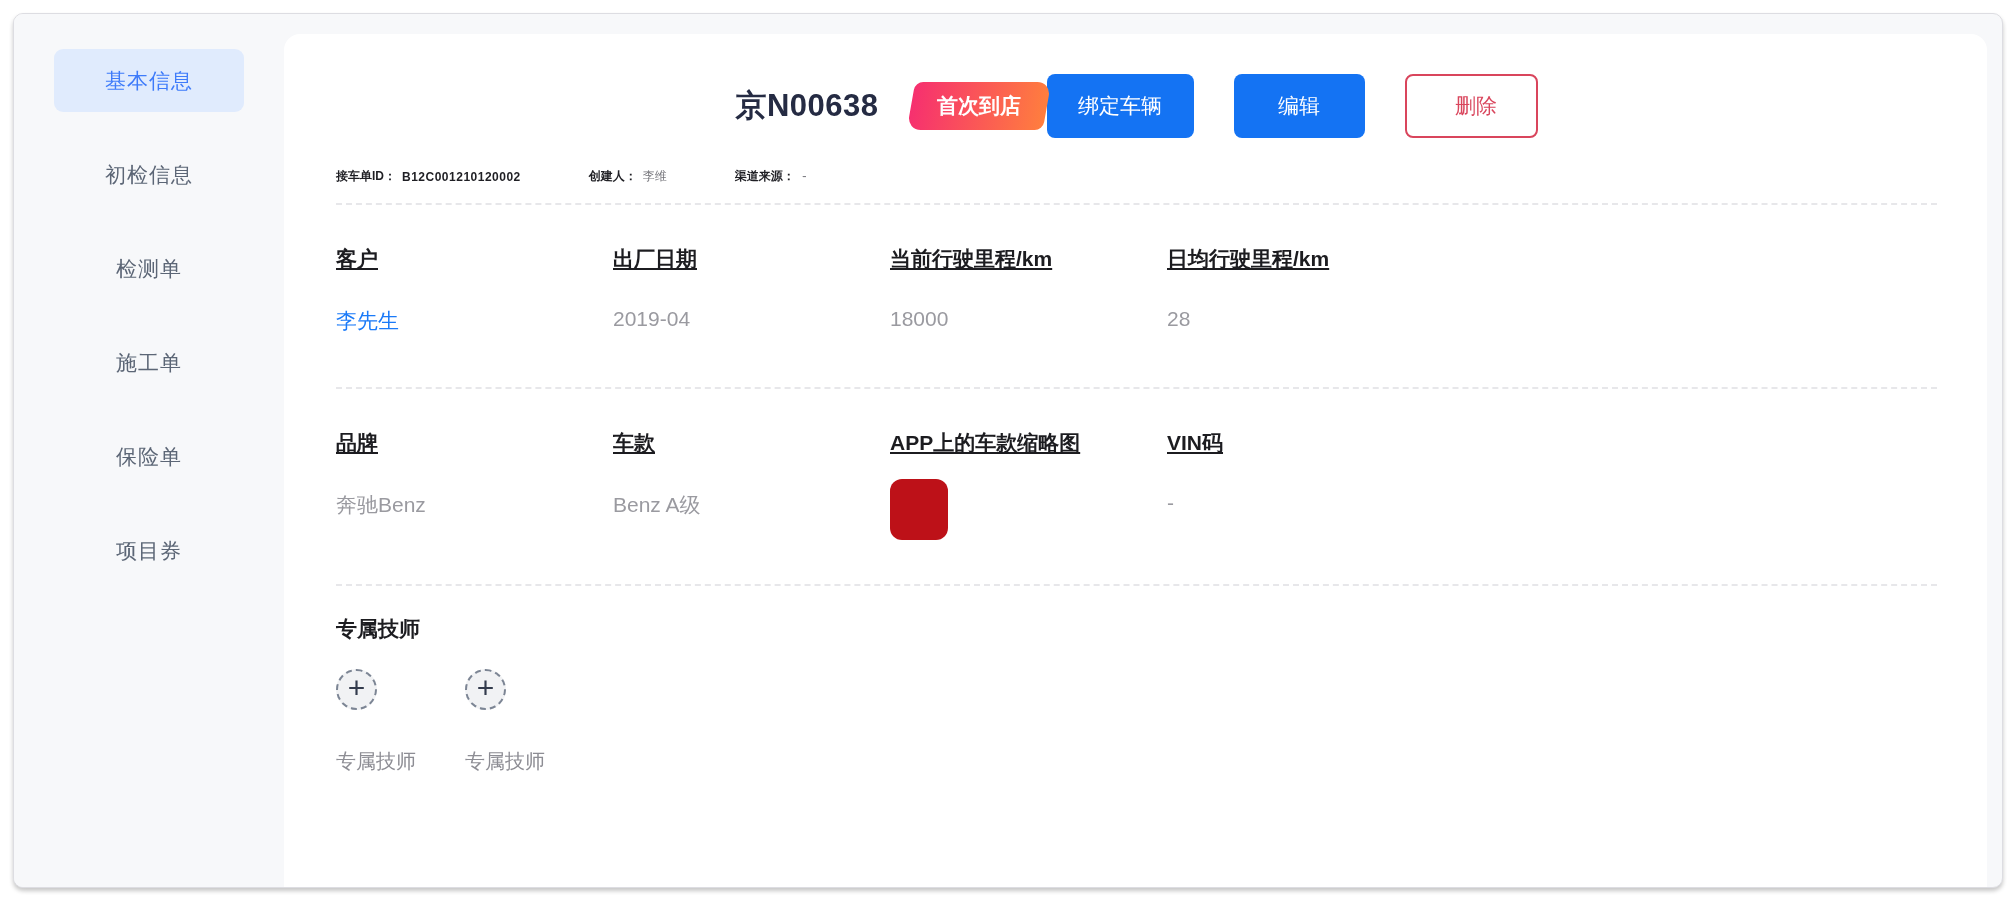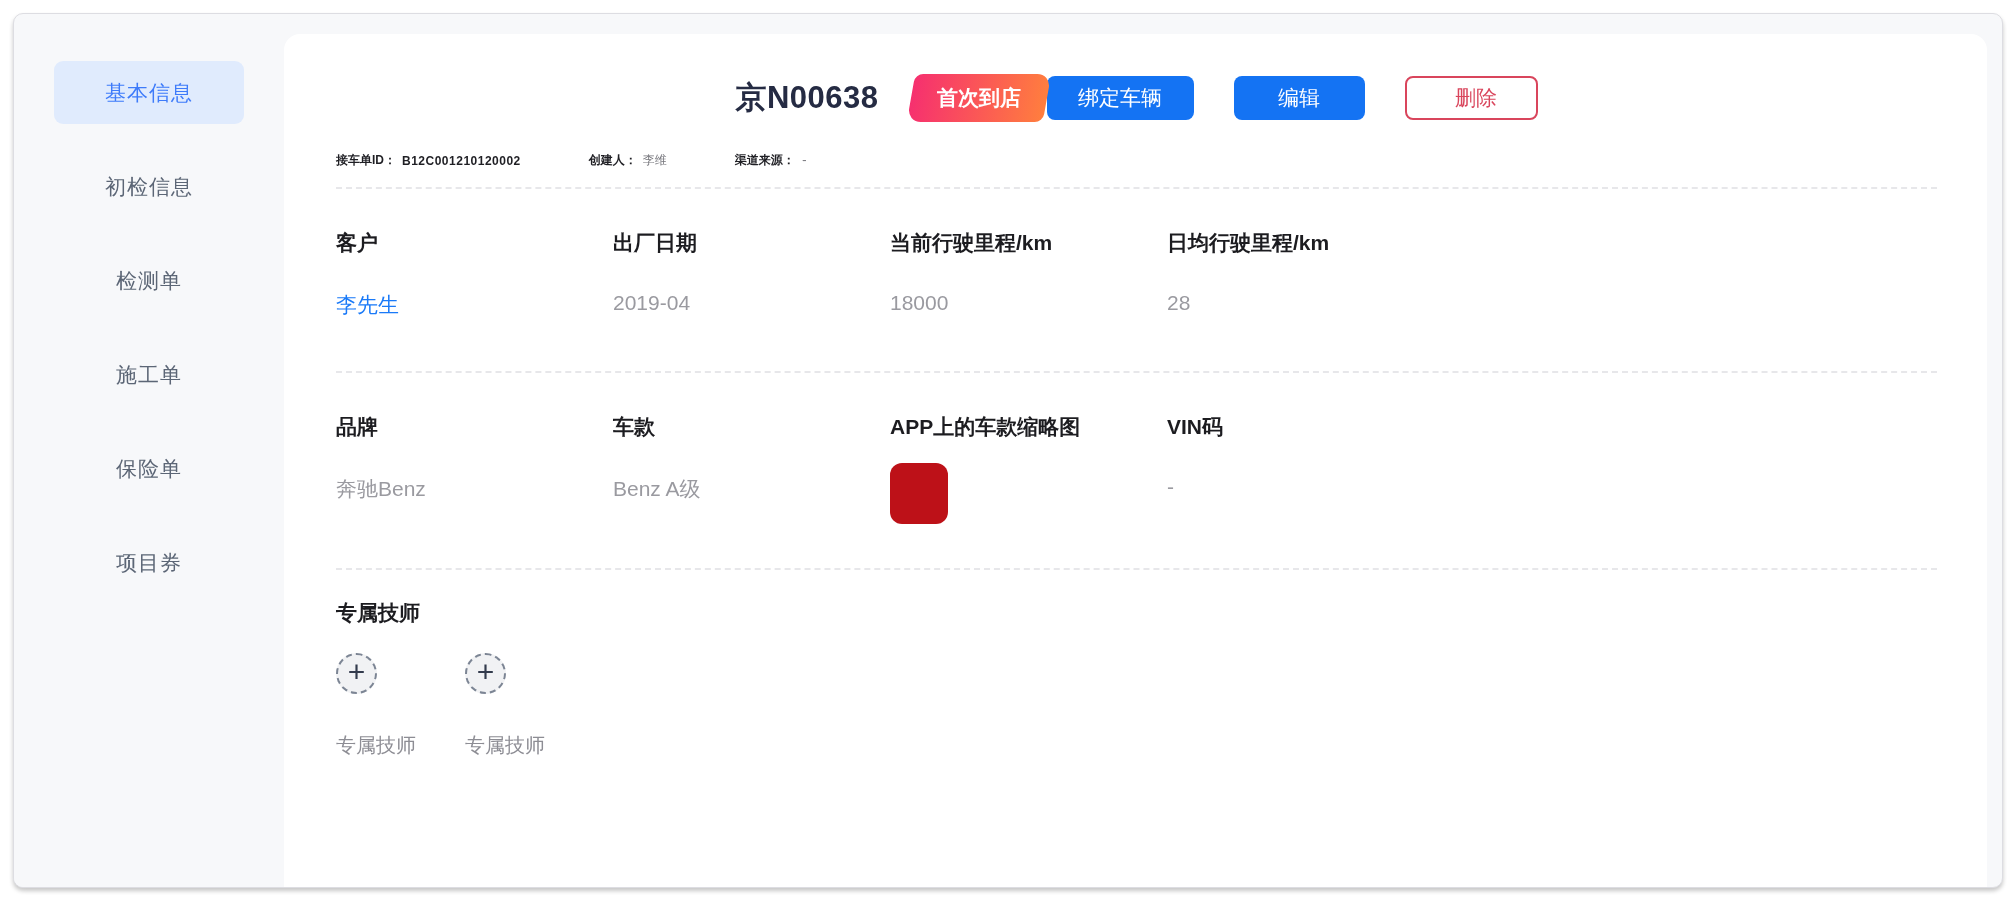--- a/index.html
+++ b/index.html
@@ -15,21 +15,21 @@
     width: 1990px; height: 875px;
     background: #f7f8fa;
     border: 1px solid #dddde2;
     border-radius: 10px;
     box-shadow: 0 3px 4px rgba(0,0,0,0.22);
     overflow: hidden;
   }
   
   .sidebar {
     position: absolute;
-    left: 0; top: 12px; bottom: 0;
+    left: 0; top: 0; bottom: 0;
     width: 270px;
     background: #f7f8fa;
     padding-top: 35px;
   }
   .side-item {
     width: 190px; height: 63px;
     margin: 0 auto 31px auto;
     border-radius: 9px;
     font-size: 21px;
     color: #5c6676;
@@ -65,21 +65,21 @@
     color: #ffffff;
     font-size: 21px;
     font-weight: bold;
     padding: 10px 26px;
     border-radius: 8px 14px 8px 14px;
     transform: skewX(-10deg);
   }
   .badge > span { display: inline-block; transform: skewX(10deg); }
   .btn-group { display: flex; align-items: center; gap: 40px; }
   .btn {
-    height: 44px;
+    height: 64px;
     border-radius: 8px;
     font-size: 21px;
     display: flex; align-items: center; justify-content: center;
     cursor: pointer;
     font-family: inherit;
     border: none;
   }
   .btn-primary { background: #1473f3; color: #ffffff; }
   .btn-bind { width: 147px; }
   .btn-edit { width: 131px; }
@@ -107,20 +107,21 @@
     border-top: 2px dashed #e7e7ea;
     margin-top: 18px;
   }
   
   .field-row { display: flex; margin-top: 40px; }
   .field { width: 277px; }
   .field-label {
     font-size: 21px;
     font-weight: bold;
     color: #1c1c20;
+    text-decoration: underline;
   }
   .field-value {
     margin-top: 34px;
     font-size: 21px;
     color: #9a9aa0;
   }
   .field-value.link { color: #1a7af8; cursor: pointer; }
   .thumb {
     margin-top: 22px;
     width: 58px; height: 61px;

